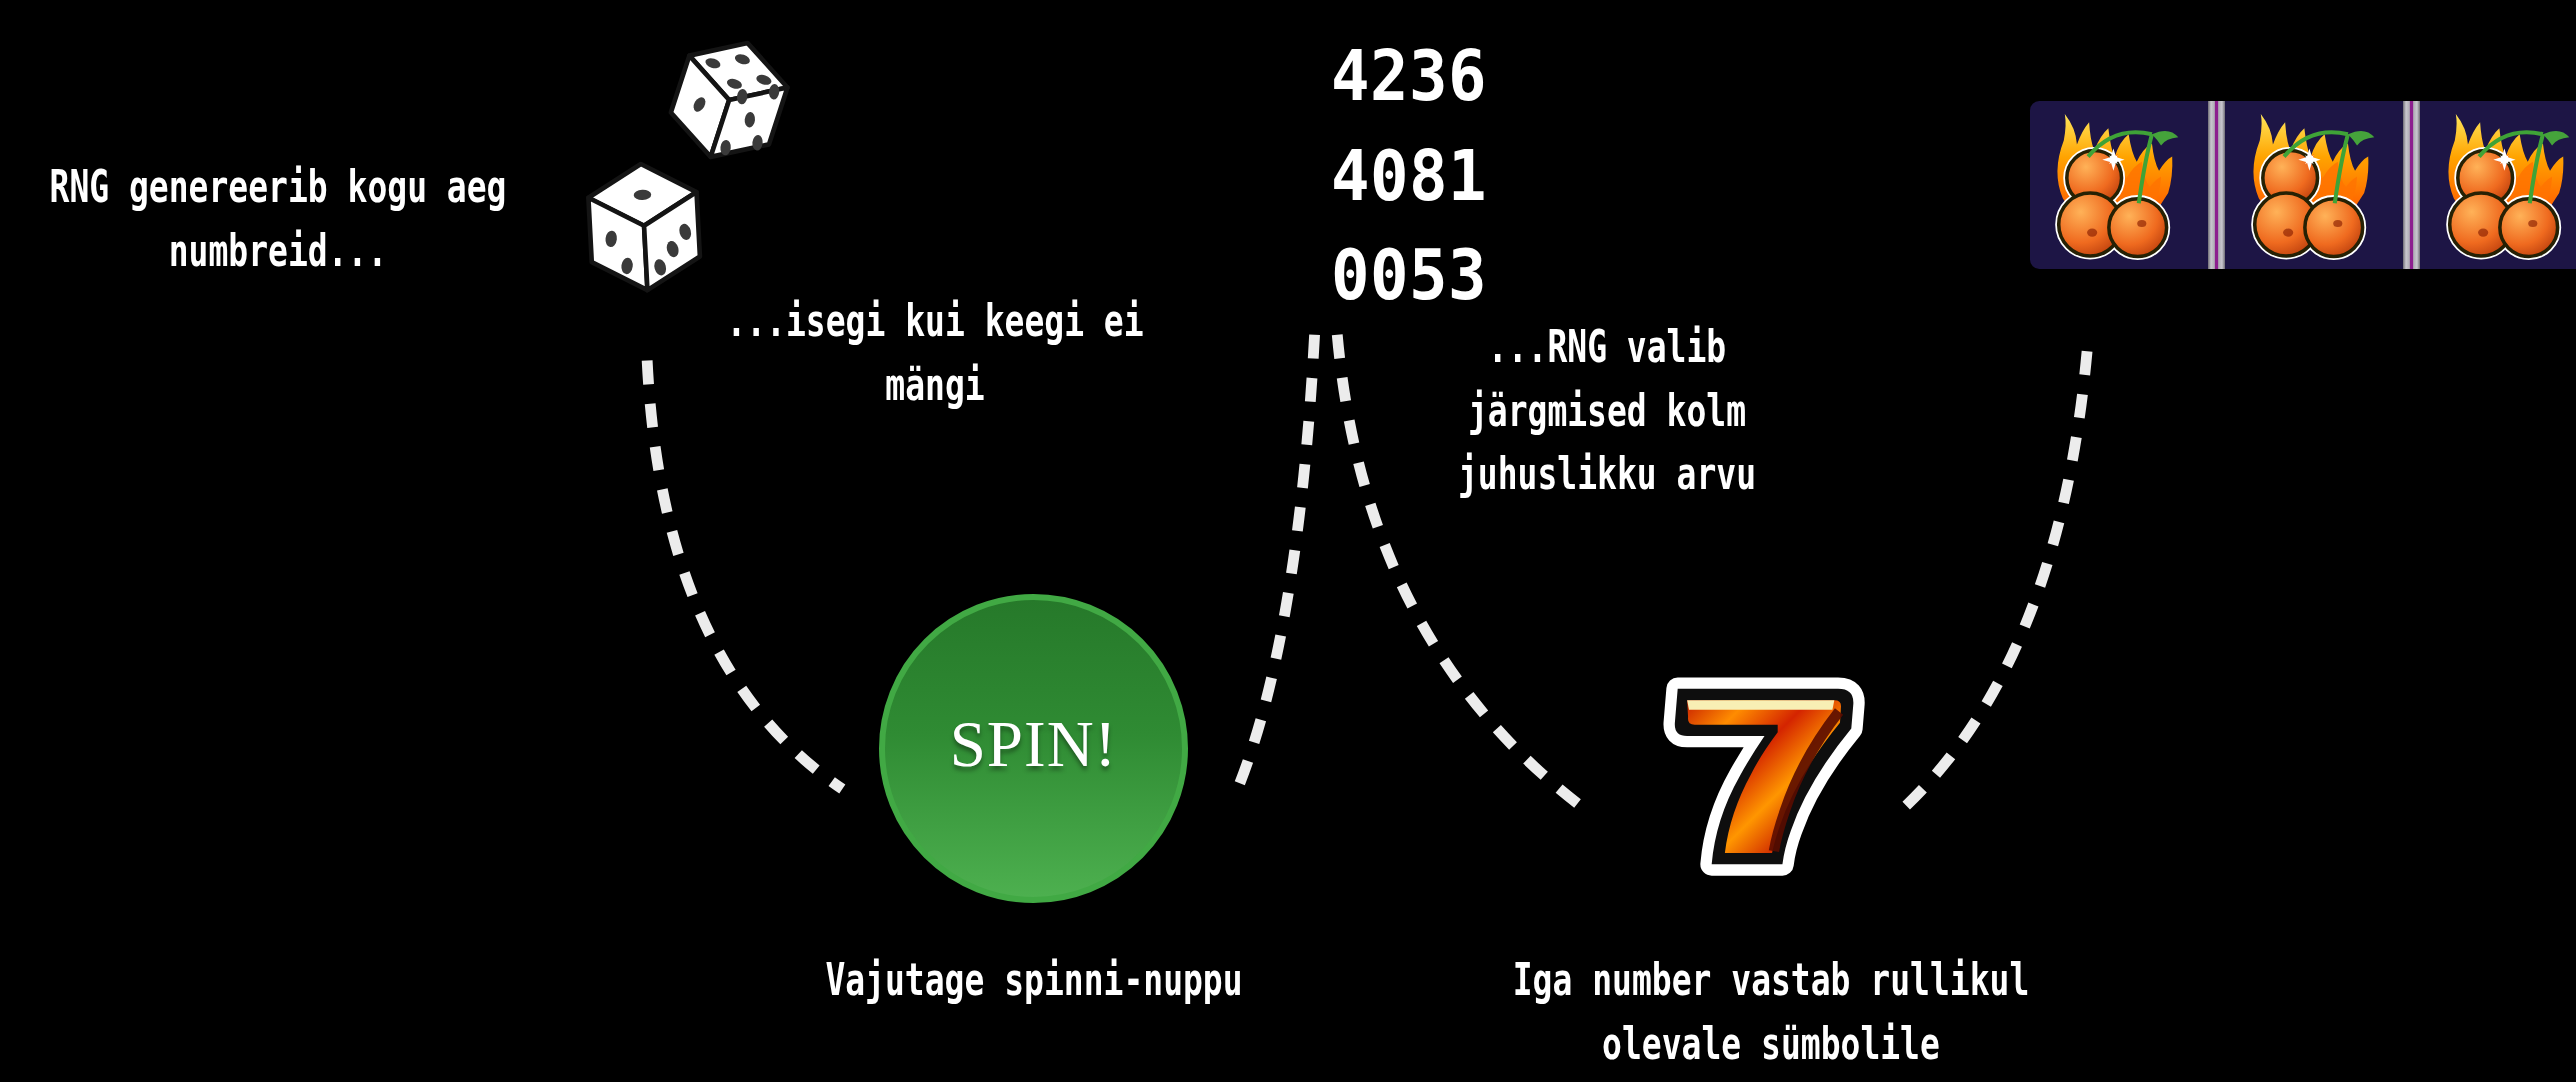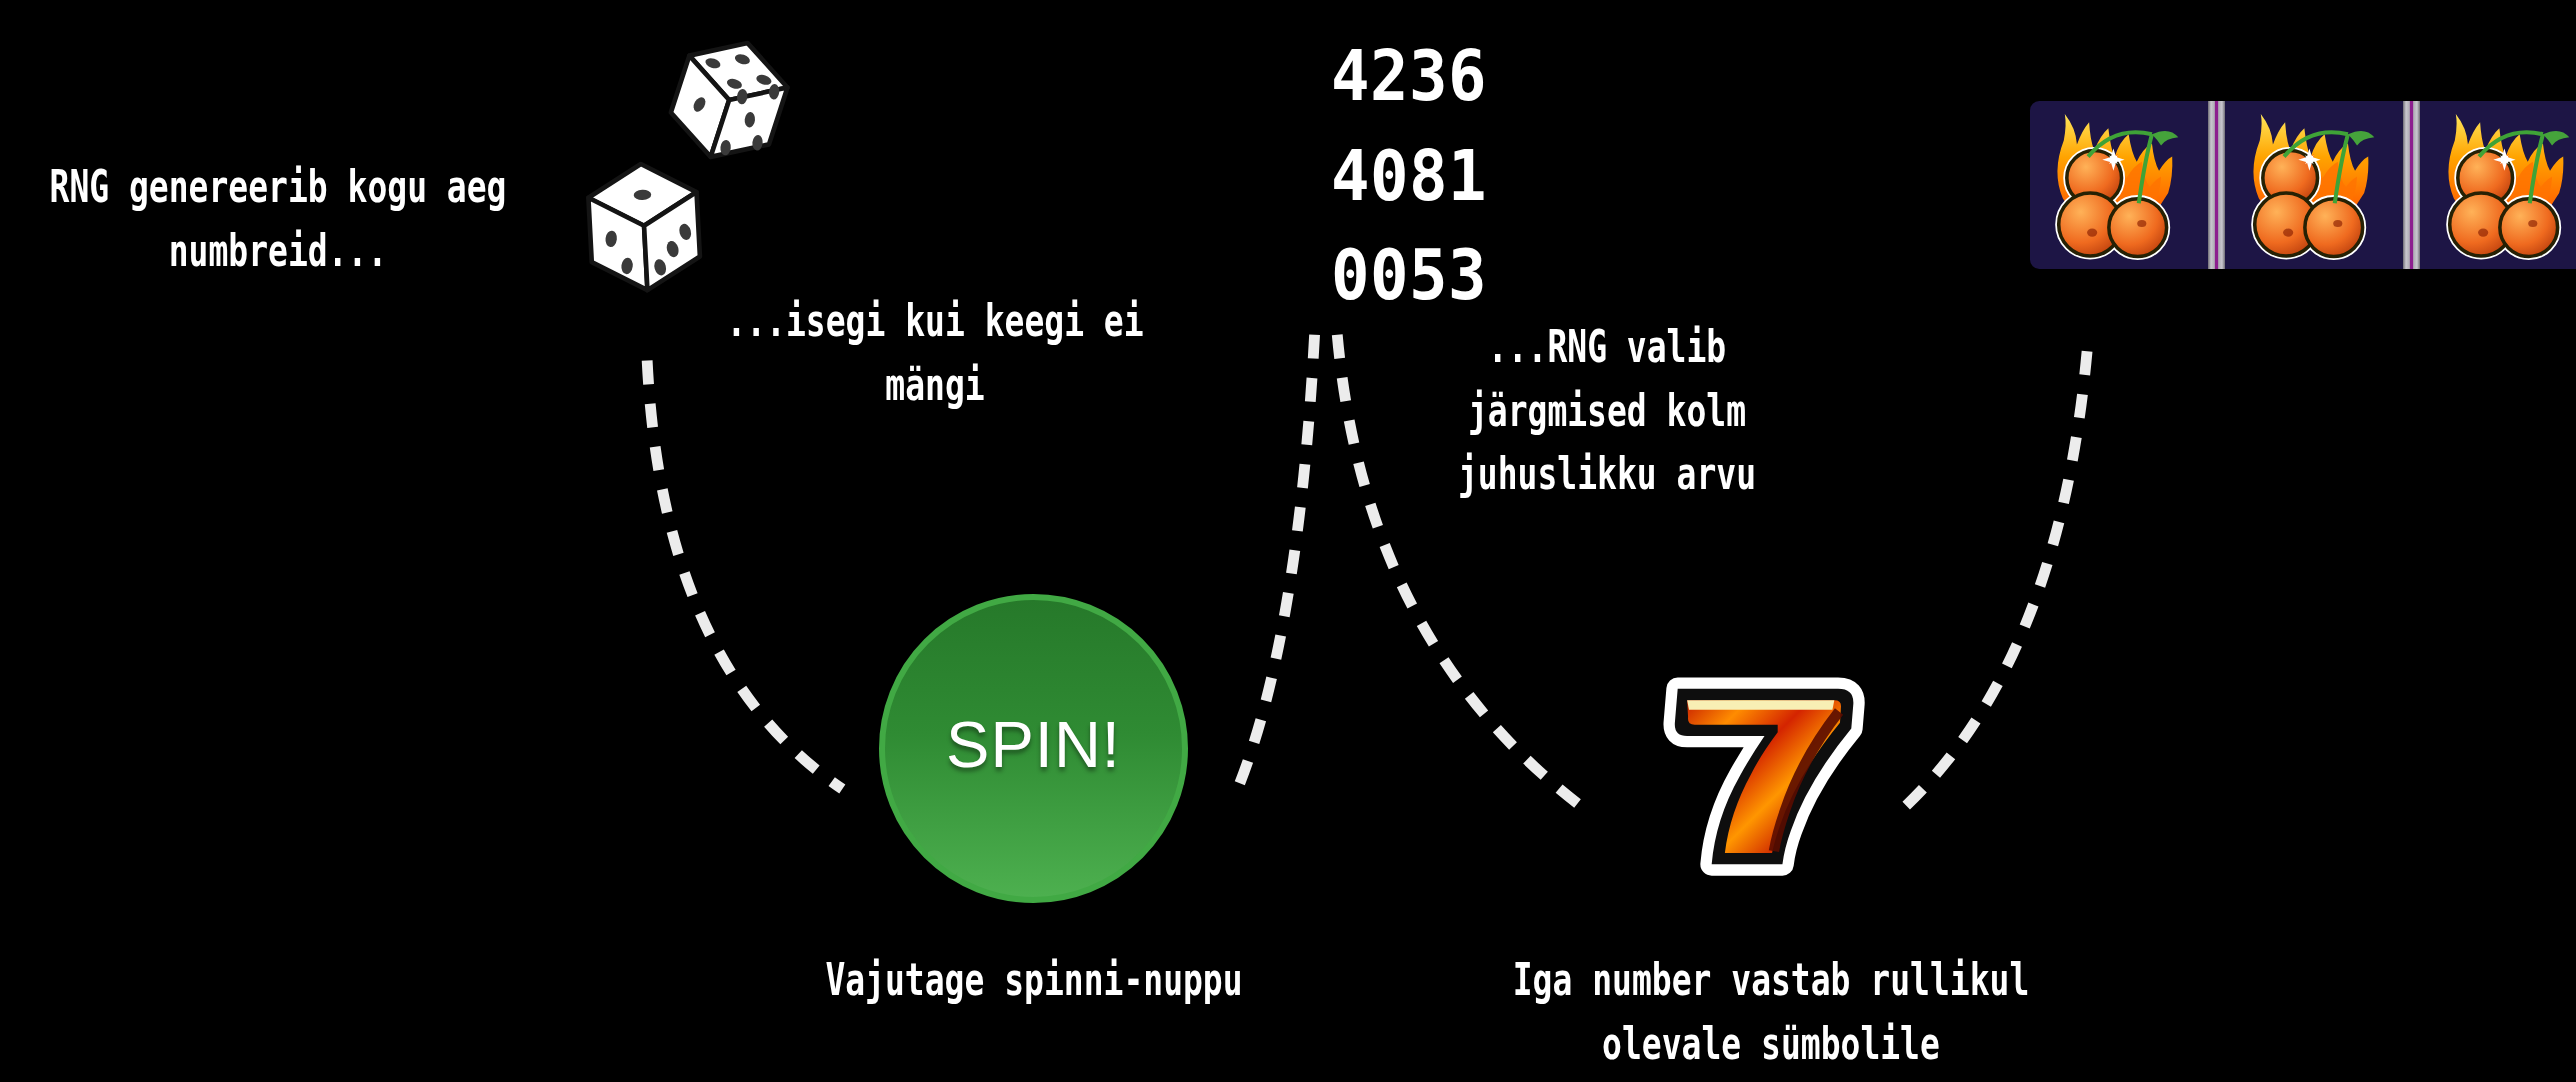--- a/index.html
+++ b/index.html
@@ -18,21 +18,21 @@
     line-height:92px;color:#fff;transform:scaleY(1.08);transform-origin:top left;
   }
   #rng-numbers span{display:block;letter-spacing:0.5px;}
   #spin-button{
     position:absolute;left:879px;top:594px;width:309px;height:309px;border-radius:50%;
     box-sizing:border-box;border:6.2px solid #41a944;
     background:linear-gradient(180deg,#26792a 0%,#2f8b33 45%,#4db04f 100%);
     display:flex;align-items:center;justify-content:center;cursor:pointer;
   }
   #spin-button .label{
-    font-family:Liberation Sans, sans-serif;font-size:65px;font-weight:400;
+    font-family:Liberation Serif, serif;font-size:65px;font-weight:400;
     color:#fff;text-shadow:0 3.6px 4.6px rgba(0,0,0,.38);letter-spacing:1px;margin-top:-7.2px;
   }
   #reel-strip{
     position:absolute;left:2030px;top:101px;width:568px;height:168px;border-radius:9.3px;
     background:#1d1545;display:flex;overflow:hidden;
   }
   .reel-cell{flex:1 1 0;display:flex;align-items:flex-end;justify-content:center;padding-bottom:6.2px;}
   .reel-divider{
     flex:0 0 17.5px;height:100%;
     background:linear-gradient(90deg,#6f6d75 0%,#c9c7cf 18%,#aeacb4 38%,#8c1f8f 40%,#8c1f8f 60%,#aeacb4 62%,#c9c7cf 82%,#6f6d75 100%);

